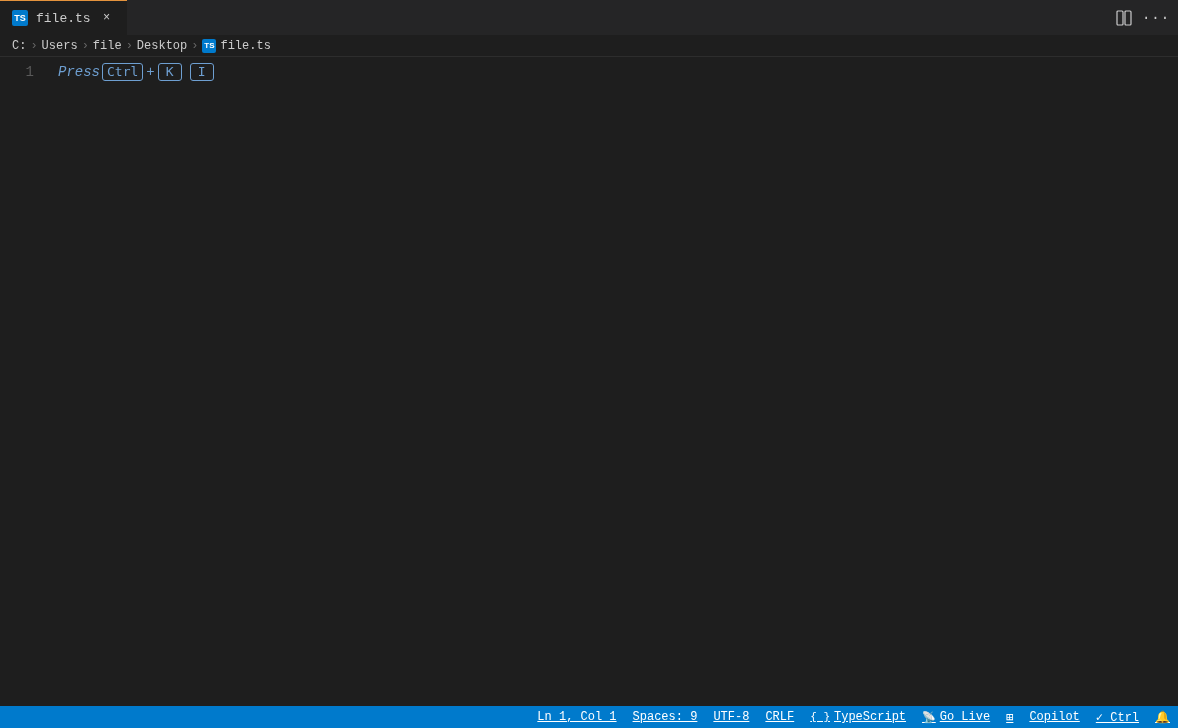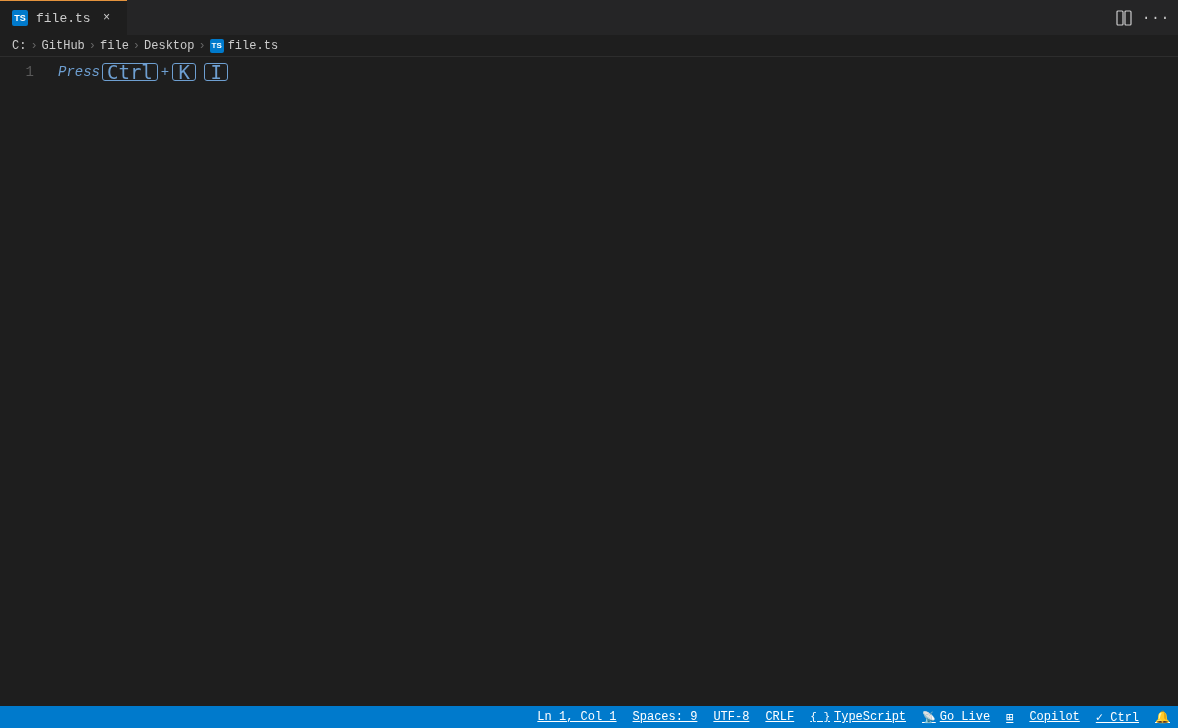--- a/index.html
+++ b/index.html
@@ -178,21 +178,21 @@
     }
 
     .kbd {
       display: inline-flex;
       align-items: center;
       justify-content: center;
       background: transparent;
       border: 1px solid #6e9fd1;
       border-radius: 3px;
       padding: 0 4px;
-      font-size: 19px;
+      font-size: 13px;
       font-style: normal;
       color: #6e9fd1;
       font-family: 'Consolas', monospace;
       margin: 0 2px;
       height: 18px;
       min-width: 24px;
     }
 
     .kbd-plus {
       color: #6e9fd1;
@@ -256,21 +256,21 @@
     </div>
     <div class="tab-action-btn">
       <span style="font-size:14px; letter-spacing:1px; color:#cccccc;">···</span>
     </div>
   </div>
 </div>
 
 <div class="breadcrumb">
   <span class="breadcrumb-item">C:</span>
   <span class="breadcrumb-sep">›</span>
-  <span class="breadcrumb-item">GitHub</span>
+  <span class="breadcrumb-item">Users</span>
   <span class="breadcrumb-sep">›</span>
   <span class="breadcrumb-item">file</span>
   <span class="breadcrumb-sep">›</span>
   <span class="breadcrumb-item">Desktop</span>
   <span class="breadcrumb-sep">›</span>
   <span class="breadcrumb-file-icon">TS</span>
   <span class="breadcrumb-item">file.ts</span>
 </div>
 
 <div class="editor-area">

